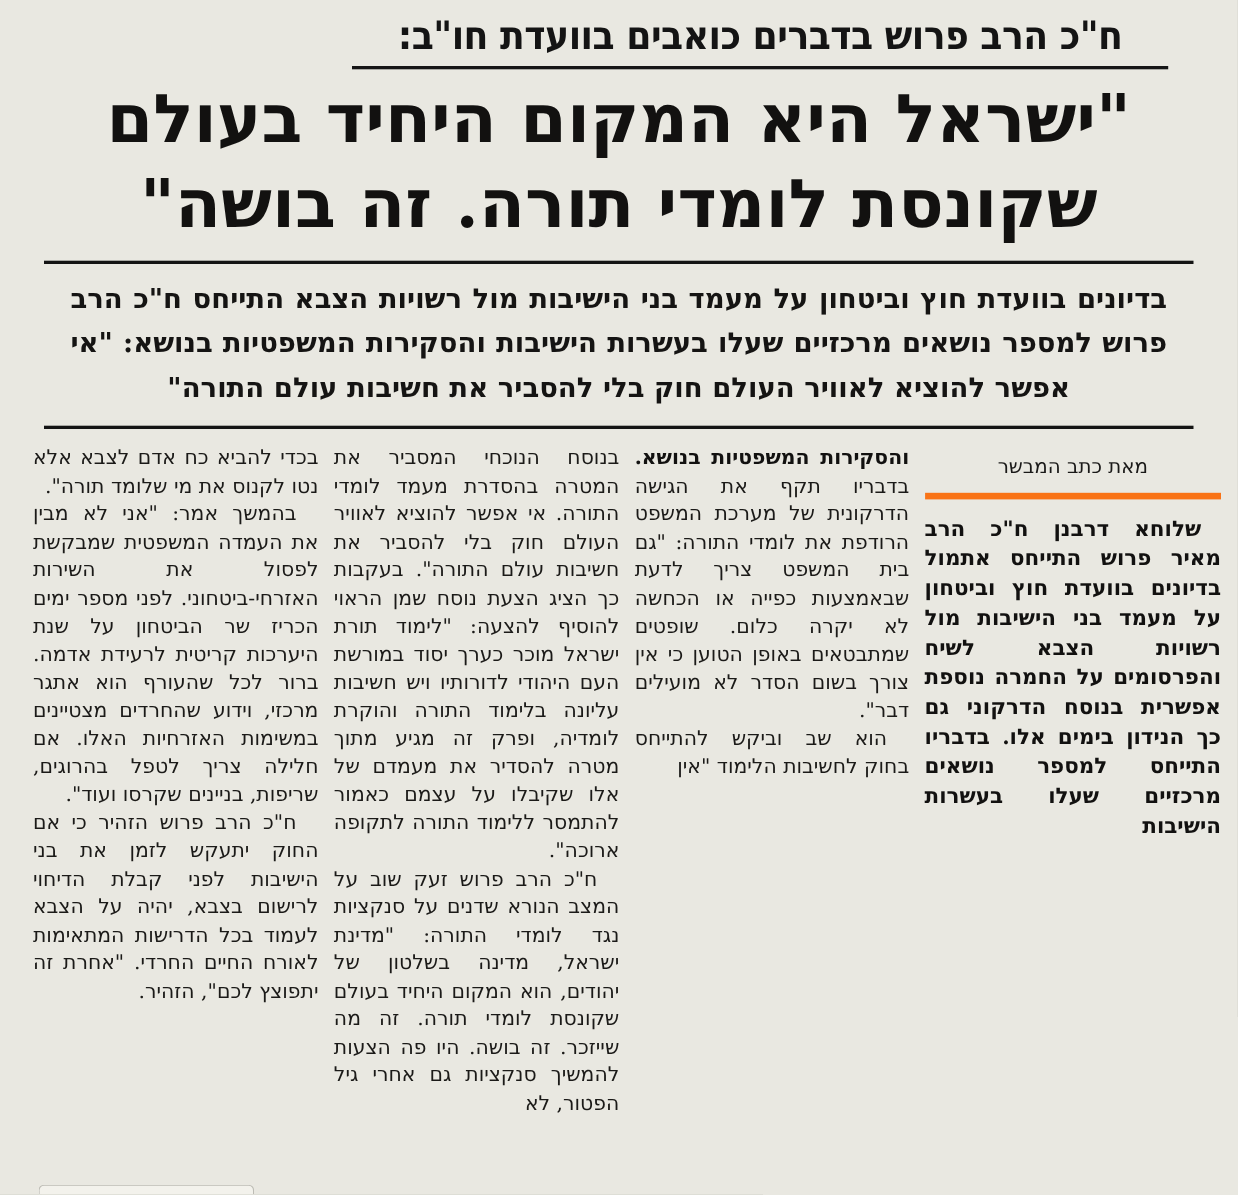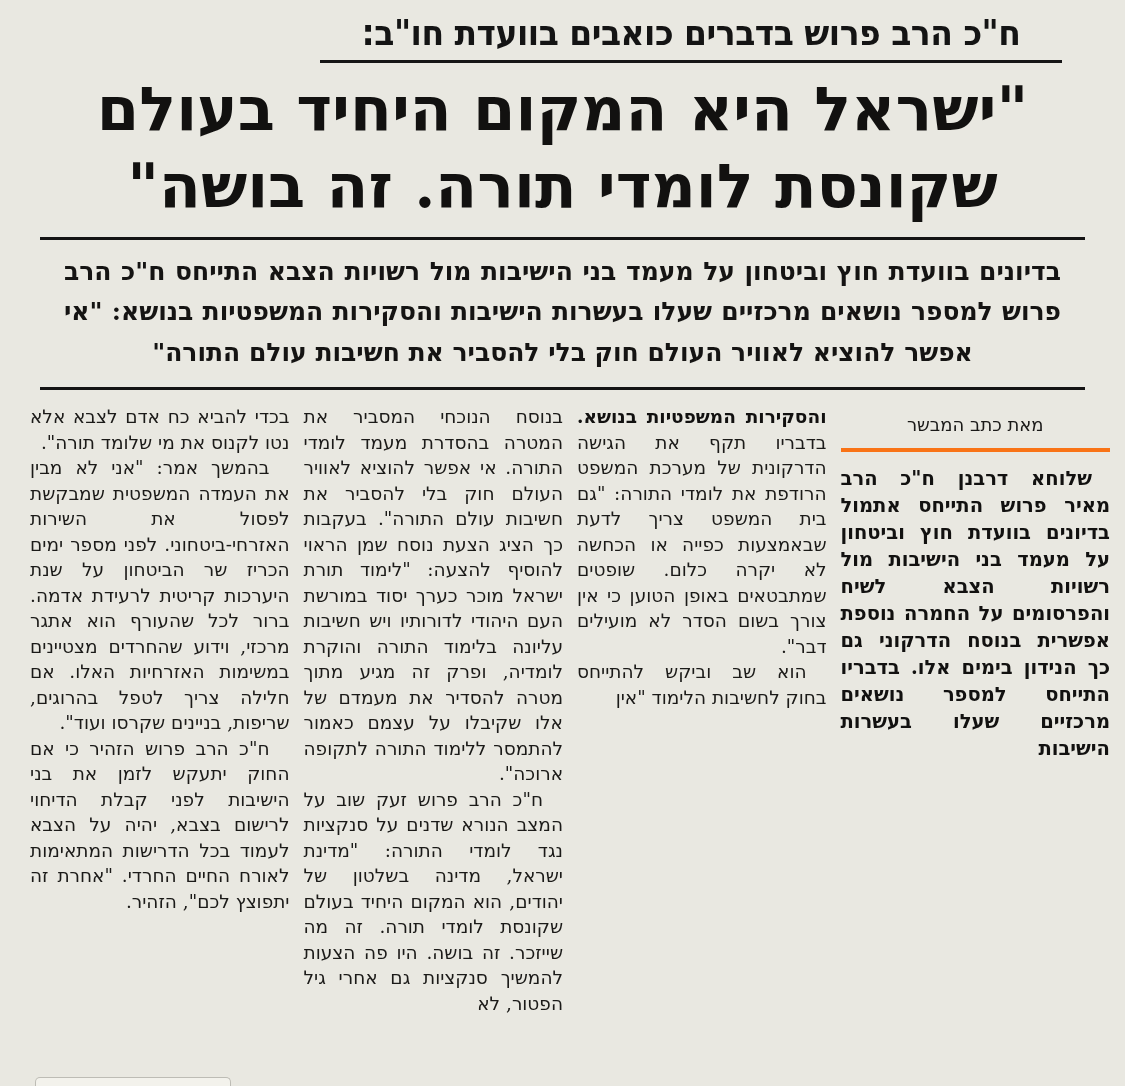--- a/index.html
+++ b/index.html
@@ -79,21 +79,21 @@
   .col p.ind { text-indent: 20px; }
   .col-intro { width: 270px; }
   .col-b { width: 250px; }
   .col-c { width: 260px; }
   .col-d { width: 260px; }
 
   .byline {
     font-size: 18px;
     text-align: center;
     padding: 8px 0 10px;
-    border-bottom: 4px solid #f97316;
+    border-bottom: 6px solid #f97316;
     margin-bottom: 13px;
     font-weight: normal;
     color: #1a1918;
   }
   .lead-bold, .bold {
     font-weight: bold;
     color: #121110;
   }
   .col-intro .lead-bold {
     font-size: 19.5px;

